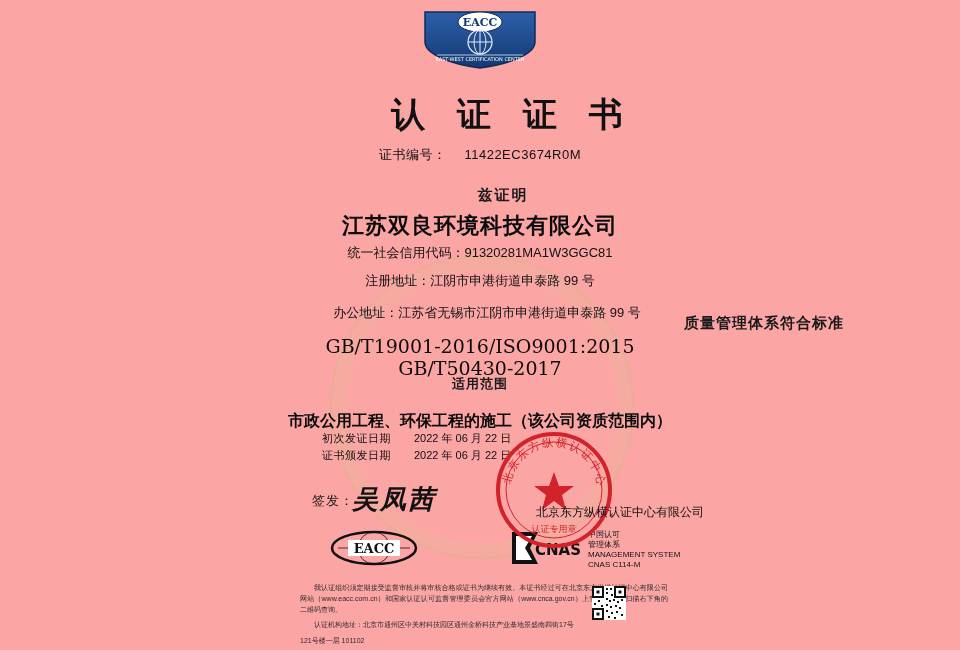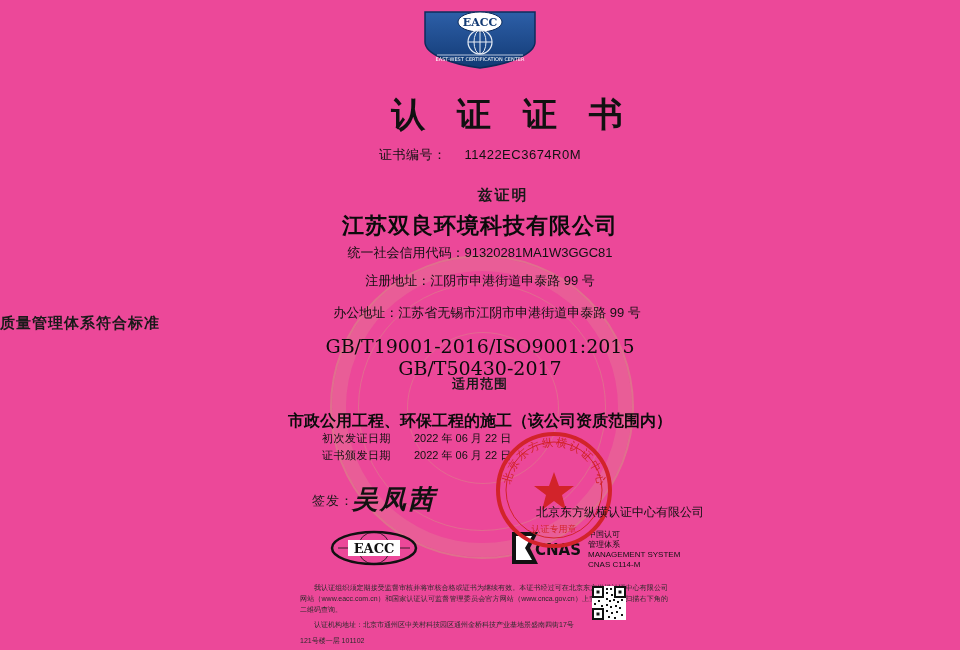--- a/index.html
+++ b/index.html
@@ -11,21 +11,21 @@
     width: 960px;
     height: 650px;
     font-family: "Liberation Sans", sans-serif;
     color: #1a1a1a;
     overflow: hidden;
   }
   #certificate {
     position: relative;
     width: 960px;
     height: 650px;
-    background: #ec4899;
+    background: #fca5a5;
     overflow: hidden;
   }
   
   .watermark {
     position: absolute;
     left: 330px;
     top: 255px;
     width: 300px;
     height: 300px;
     border-radius: 50%;
@@ -131,21 +131,21 @@
   .row-line .label { font-weight: normal; }
   .credit-code { top: 244px; }
   .reg-addr { top: 272px; }
   .office-addr { top: 304px; margin-left: 7px; }
 
   .standard-head {
     position: absolute;
     top: 314px;
     left: 0;
     width: 844px;
-    text-align: left;
+    text-align: right;
     font-size: 15px;
     font-weight: bold;
     letter-spacing: 1px;
   }
   .standard-line {
     position: absolute;
     left: 0;
     width: 960px;
     text-align: center;
     font-family: "DejaVu Serif", "Liberation Serif", serif;

